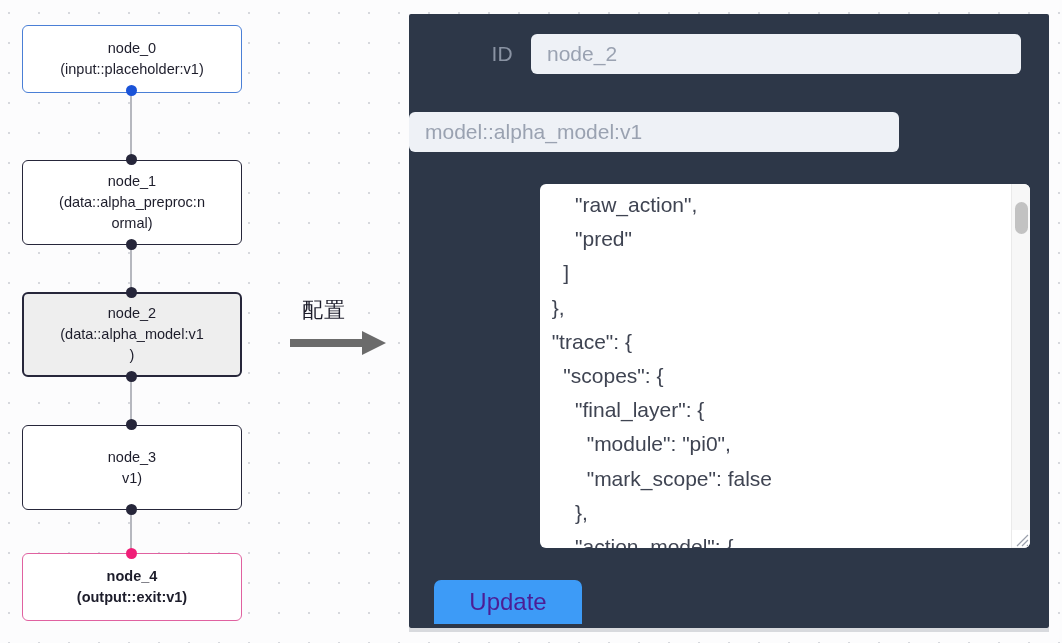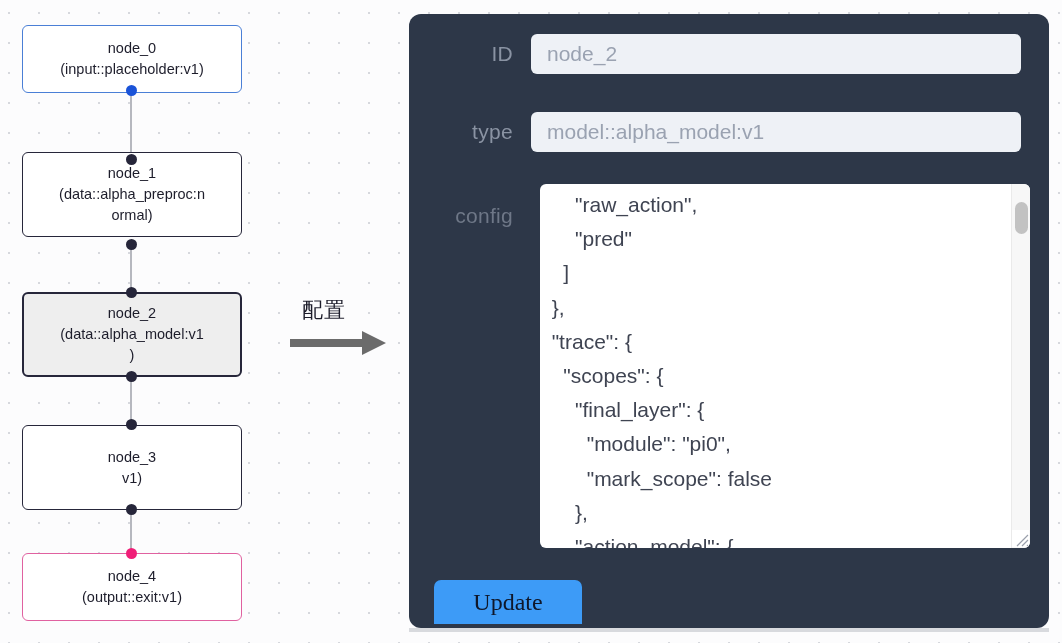--- a/index.html
+++ b/index.html
@@ -106,21 +106,21 @@
   .arrow-svg { position: absolute; left: 0; top: 32px; }
 
   
   .config-panel {
     position: absolute;
     left: 409px;
     top: 14px;
     width: 640px;
     height: 614px;
     background: #2d3748;
-    border-radius: 12px;
+    border-radius: 2px;
     box-sizing: border-box;
     z-index: 6;
     overflow: hidden;
   }
 
   .field-row {
     position: absolute;
     left: 0;
     width: 100%;
     height: 40px;
@@ -216,25 +216,25 @@
     background: #ffffff;
   }
 
   .update-button {
     position: absolute;
     left: 25px;
     top: 566px;
     width: 148px;
     height: 44px;
     background: #3d9bf7;
-    color: #0f172a;
+    color: #4c1d95;
     border: none;
     border-radius: 7px 7px 0 0;
     font-size: 24px;
-    font-family: Liberation Serif, serif;
+    font-family: Liberation Sans, sans-serif;
     text-align: center;
     line-height: 44px;
     cursor: pointer;
     padding: 0;
   }
 
   .bottom-strip {
     position: absolute;
     left: 409px;
     top: 628px;
@@ -255,21 +255,21 @@
     <div class="edge-line" style="top:241px; height:78px;"></div>
     <div class="edge-line" style="top:373px; height:78px;"></div>
     <div class="edge-line" style="top:506px; height:78px;"></div>
 
     <div class="node is-input" style="top:25px; height:68px;">
       <span class="node-title">node_0</span>
       <span class="node-sub">(input::placeholder:v1)</span>
     </div>
     <div class="port-dot accent-blue" style="top:85px;"></div>
 
-    <div class="node" style="top:152px; height:85px;">
+    <div class="node" style="top:160px; height:85px;">
       <span class="node-title">node_1</span>
       <span class="node-sub">(data::alpha_preproc:n</span>
       <span class="node-sub">ormal)</span>
     </div>
     <div class="port-dot" style="top:154px;"></div>
     <div class="port-dot" style="top:239px;"></div>
 
     <div class="node is-selected" style="top:292px; height:85px;">
       <span class="node-title">node_2</span>
       <span class="node-sub">(data::alpha_model:v1</span>
@@ -278,21 +278,21 @@
     <div class="port-dot" style="top:287px;"></div>
     <div class="port-dot" style="top:371px;"></div>
 
     <div class="node" style="top:425px; height:85px;">
       <span class="node-title">node_3</span>
       <span class="node-sub">v1)</span>
     </div>
     <div class="port-dot" style="top:419px;"></div>
     <div class="port-dot" style="top:504px;"></div>
 
-    <div class="node is-output" style="top:553px; height:68px;">
+    <div class="node is-output" style="top:553px; height:68px;font-weight:bold;">
       <span class="node-title">node_4</span>
       <span class="node-sub">(output::exit:v1)</span>
     </div>
     <div class="port-dot accent-pink" style="top:548px;"></div>
 
     <div class="arrow-group">
       <div class="arrow-label">配置</div>
       <svg class="arrow-svg" width="100" height="30" viewBox="0 0 100 30">
         <path d="M0 11 L72 11 L72 3 L96 15 L72 27 L72 19 L0 19 Z" fill="#6b6b6b"></path>
       </svg>
@@ -300,25 +300,23 @@
   </div>
 
   <div class="config-panel">
 
     <div class="field-row row-id">
       <div class="field-label">ID</div>
       <input class="field-input" type="text" readonly="" value="node_2" style="">
     </div>
 
     <div class="field-row row-type">
-      <div class="field-label">type</div>
       <input class="field-input" type="text" readonly="" value="model::alpha_model:v1" style="">
     </div>
 
-    <div class="config-label">config</div>
 
     <div class="config-editor-wrap">
       <pre class="config-code">      "raw_action",
       "pred"
     ]
   },
   "trace": {
     "scopes": {
       "final_layer": {
         "module": "pi0",

